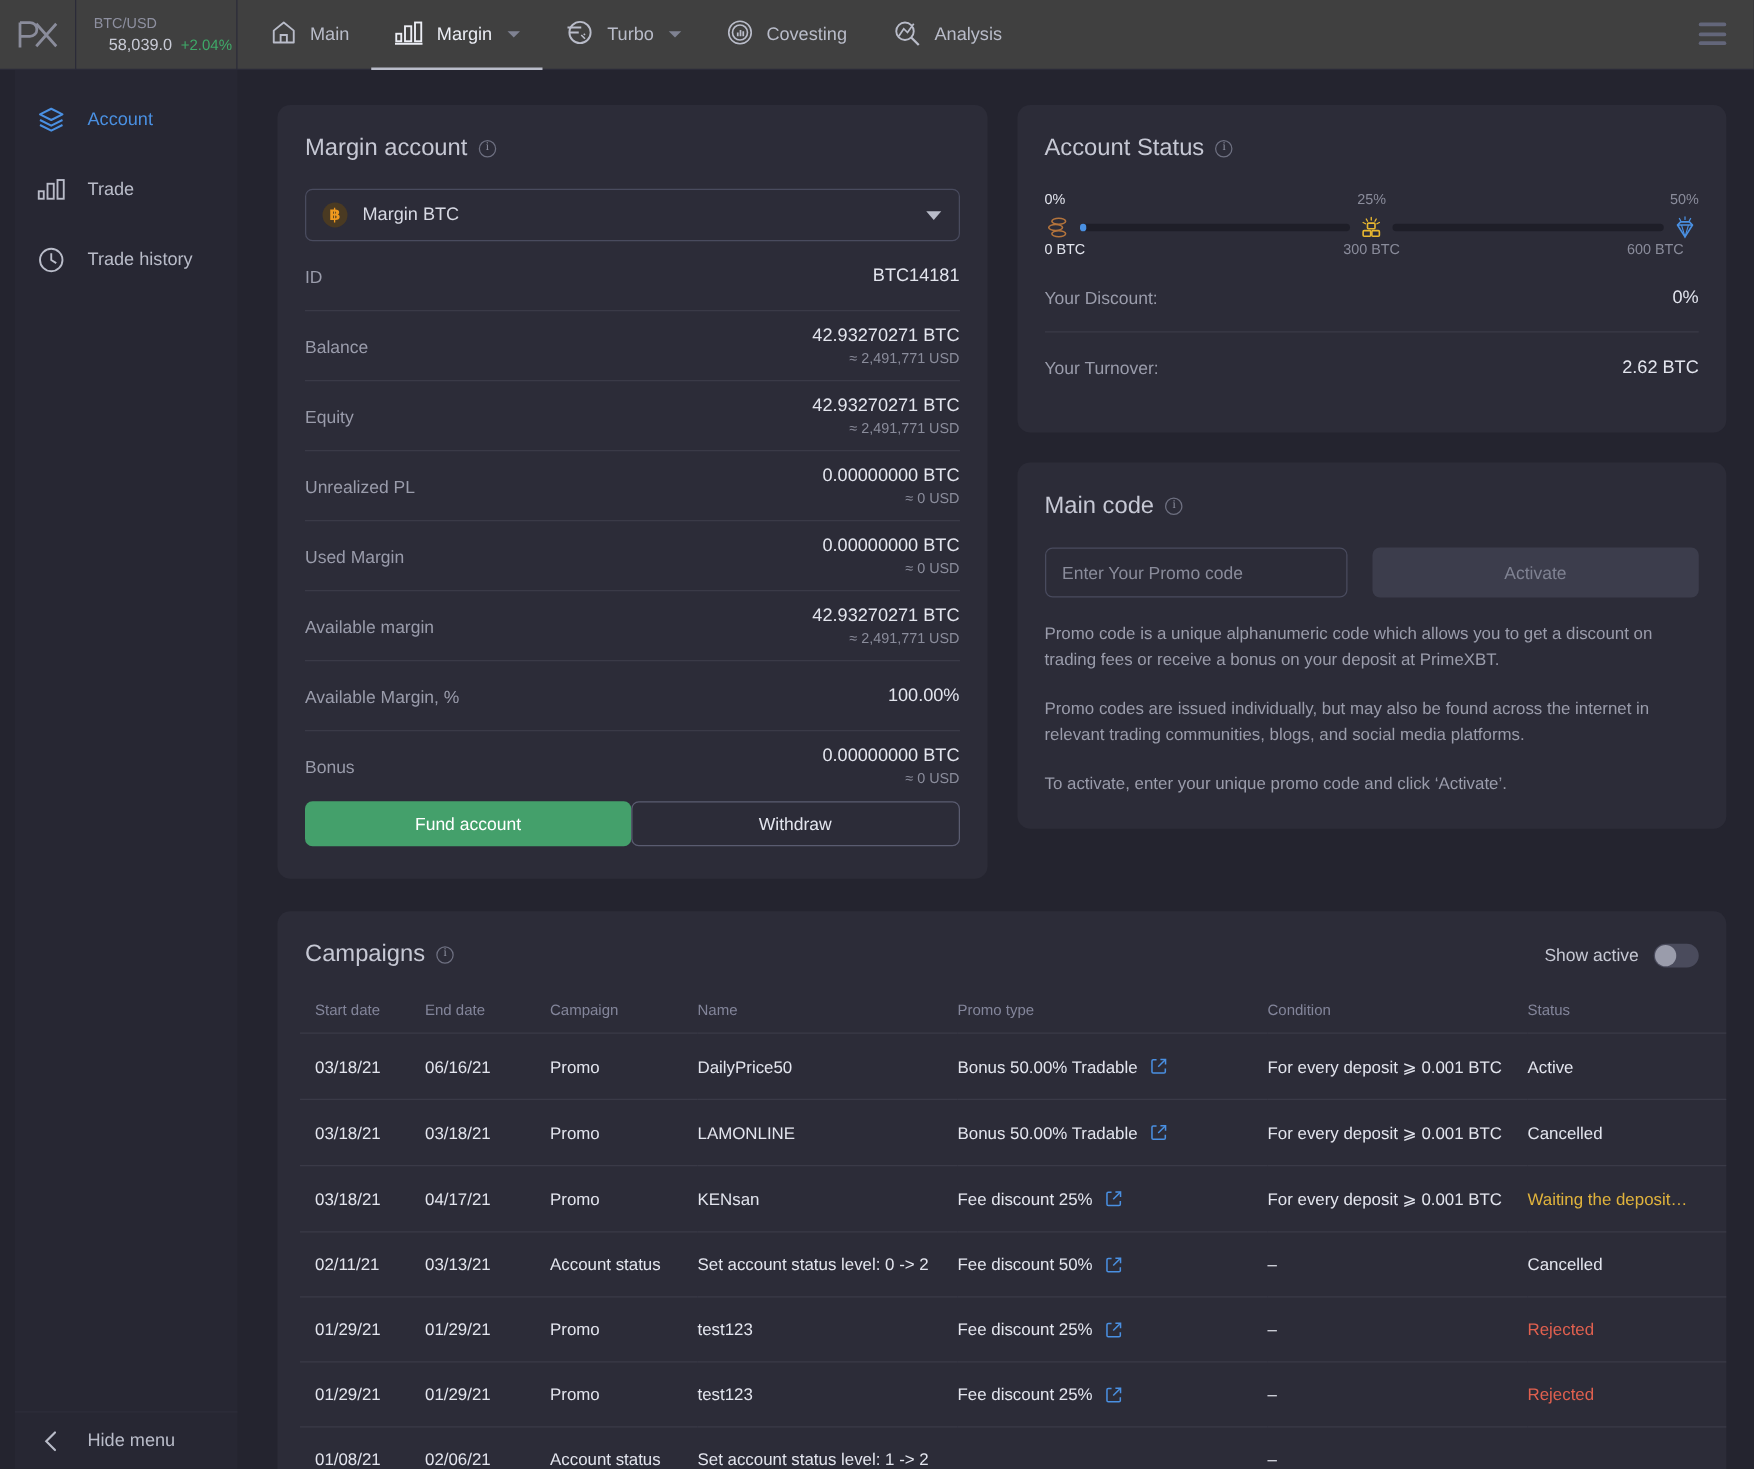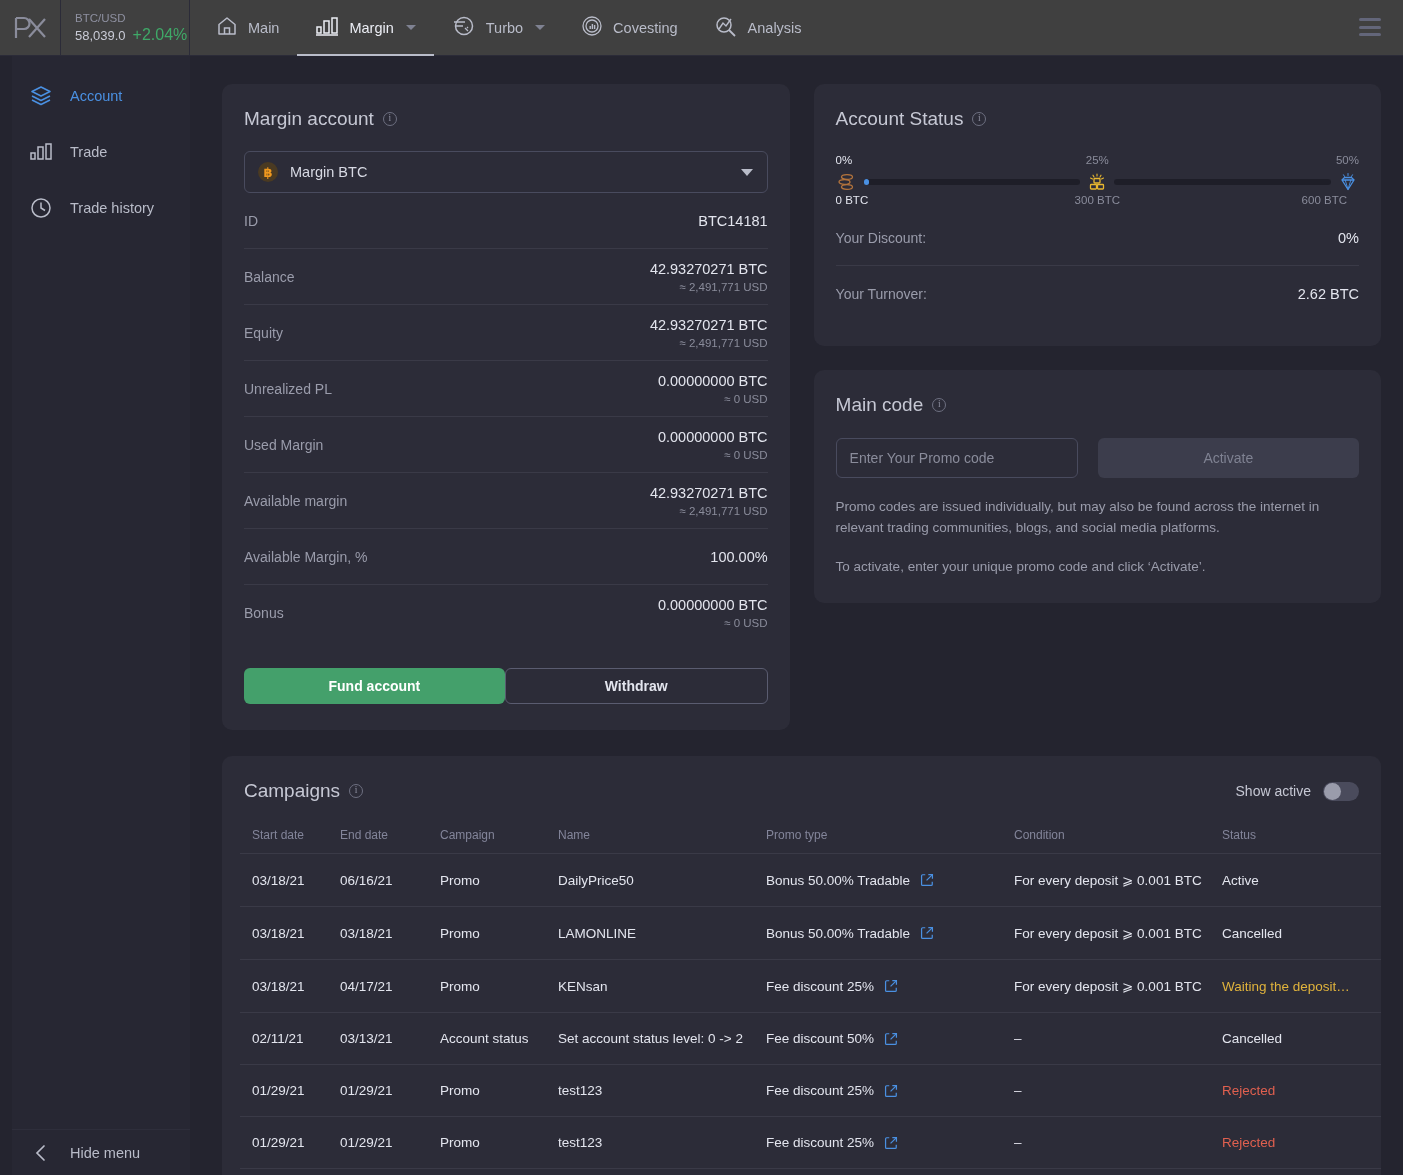--- a/index.html
+++ b/index.html
@@ -26,23 +26,23 @@
   }
   .logo-cell svg { display:block; }
   .ticker {
     width: 130px; height: 56px;
     border-left: 1px solid #2b2b38;
     border-right: 1px solid #2b2b38;
     padding: 0 0 0 14px;
     display: flex; flex-direction: column; justify-content: center;
   }
   .ticker .pair { font-size: 11.5px; color: #8e90a0; line-height: 16px; }
-  .ticker .row2 { display:flex; align-items: baseline; gap: 7px; line-height: 18px;}
+  .ticker .row2 { display:flex; align-items: baseline; gap: 7px; line-height: 18px; margin-left: 12px;}
   .ticker .price { font-size: 13px; color: #c9cbd6; }
-  .ticker .chg { font-size: 16px; color: #3fa968; }
+  .ticker .chg { font-size: 12px; color: #3fa968; }
 
   .navitems { display: flex; align-items: stretch; height: 56px; margin-left: 8px; }
   .navitem {
     display: flex; align-items: center; gap: 10px;
     padding: 0 18px; height: 56px; cursor: pointer;
     color: #b9bcc9; font-size: 14.5px;
     position: relative;
   }
   .navitem.active { color: #eceef5; }
   .navitem.active:after {
@@ -123,21 +123,21 @@
   .krow {
     display: flex; align-items: center; justify-content: space-between;
     min-height: 56px; border-bottom: 1px solid #3a3a47; gap: 28px;
   }
   .krow:last-of-type { border-bottom: none; }
   .krow .k { font-size: 14px; color: #9a9cab; }
   .krow .vwrap { text-align: right; }
   .krow .v { font-size: 14.5px; color: #e3e5ee; line-height: 20px; }
   .krow .vsub { font-size: 11.5px; color: #8a8c9b; line-height: 16px; }
 
-  .btn-row { display: flex; margin-top: 27px; font-weight: bold; }
+  .btn-row { display: flex; margin-top: 0; }
   .btn {
     height: 36px; border-radius: 6px; display:flex; align-items:center; justify-content:center;
     font-size: 14px; cursor: pointer;
   }
   .btn-fund { flex: 1; background: #44a06b; color: #ffffff; }
   .btn-withdraw { flex: 1; background: transparent; color: #e3e5ee; border: 1px solid #5a5c70; }
 
   
   .right-col { width: 570px; display:flex; flex-direction:column; gap: 24px; }
   .status-panel { padding: 24px 22px 24px 22px; }
@@ -487,20 +487,21 @@
 
       <div class="panel promo-panel">
         <div class="panel-title">
           <span>Main code</span>
           <i class="info-i">i</i>
         </div>
         <div class="promo-inputs">
           <input class="promo-input" type="text" value="" placeholder="Enter Your Promo code" style="">
           <button class="btn-activate">Activate</button>
         </div>
+        <p class="promo-p">Promo code is a unique alphanumeric code which allows you to get a discount on trading fees or receive a bonus on your deposit at PrimeXBT.</p>
         <p class="promo-p">Promo codes are issued individually, but may also be found across the internet in relevant trading communities, blogs, and social media platforms.</p>
         <p class="promo-p">To activate, enter your unique promo code and click ‘Activate’.</p>
       </div>
 
     </div>
   </div>
 
   <div class="panel campaigns-panel">
     <div class="camp-head">
       <div class="panel-title">

